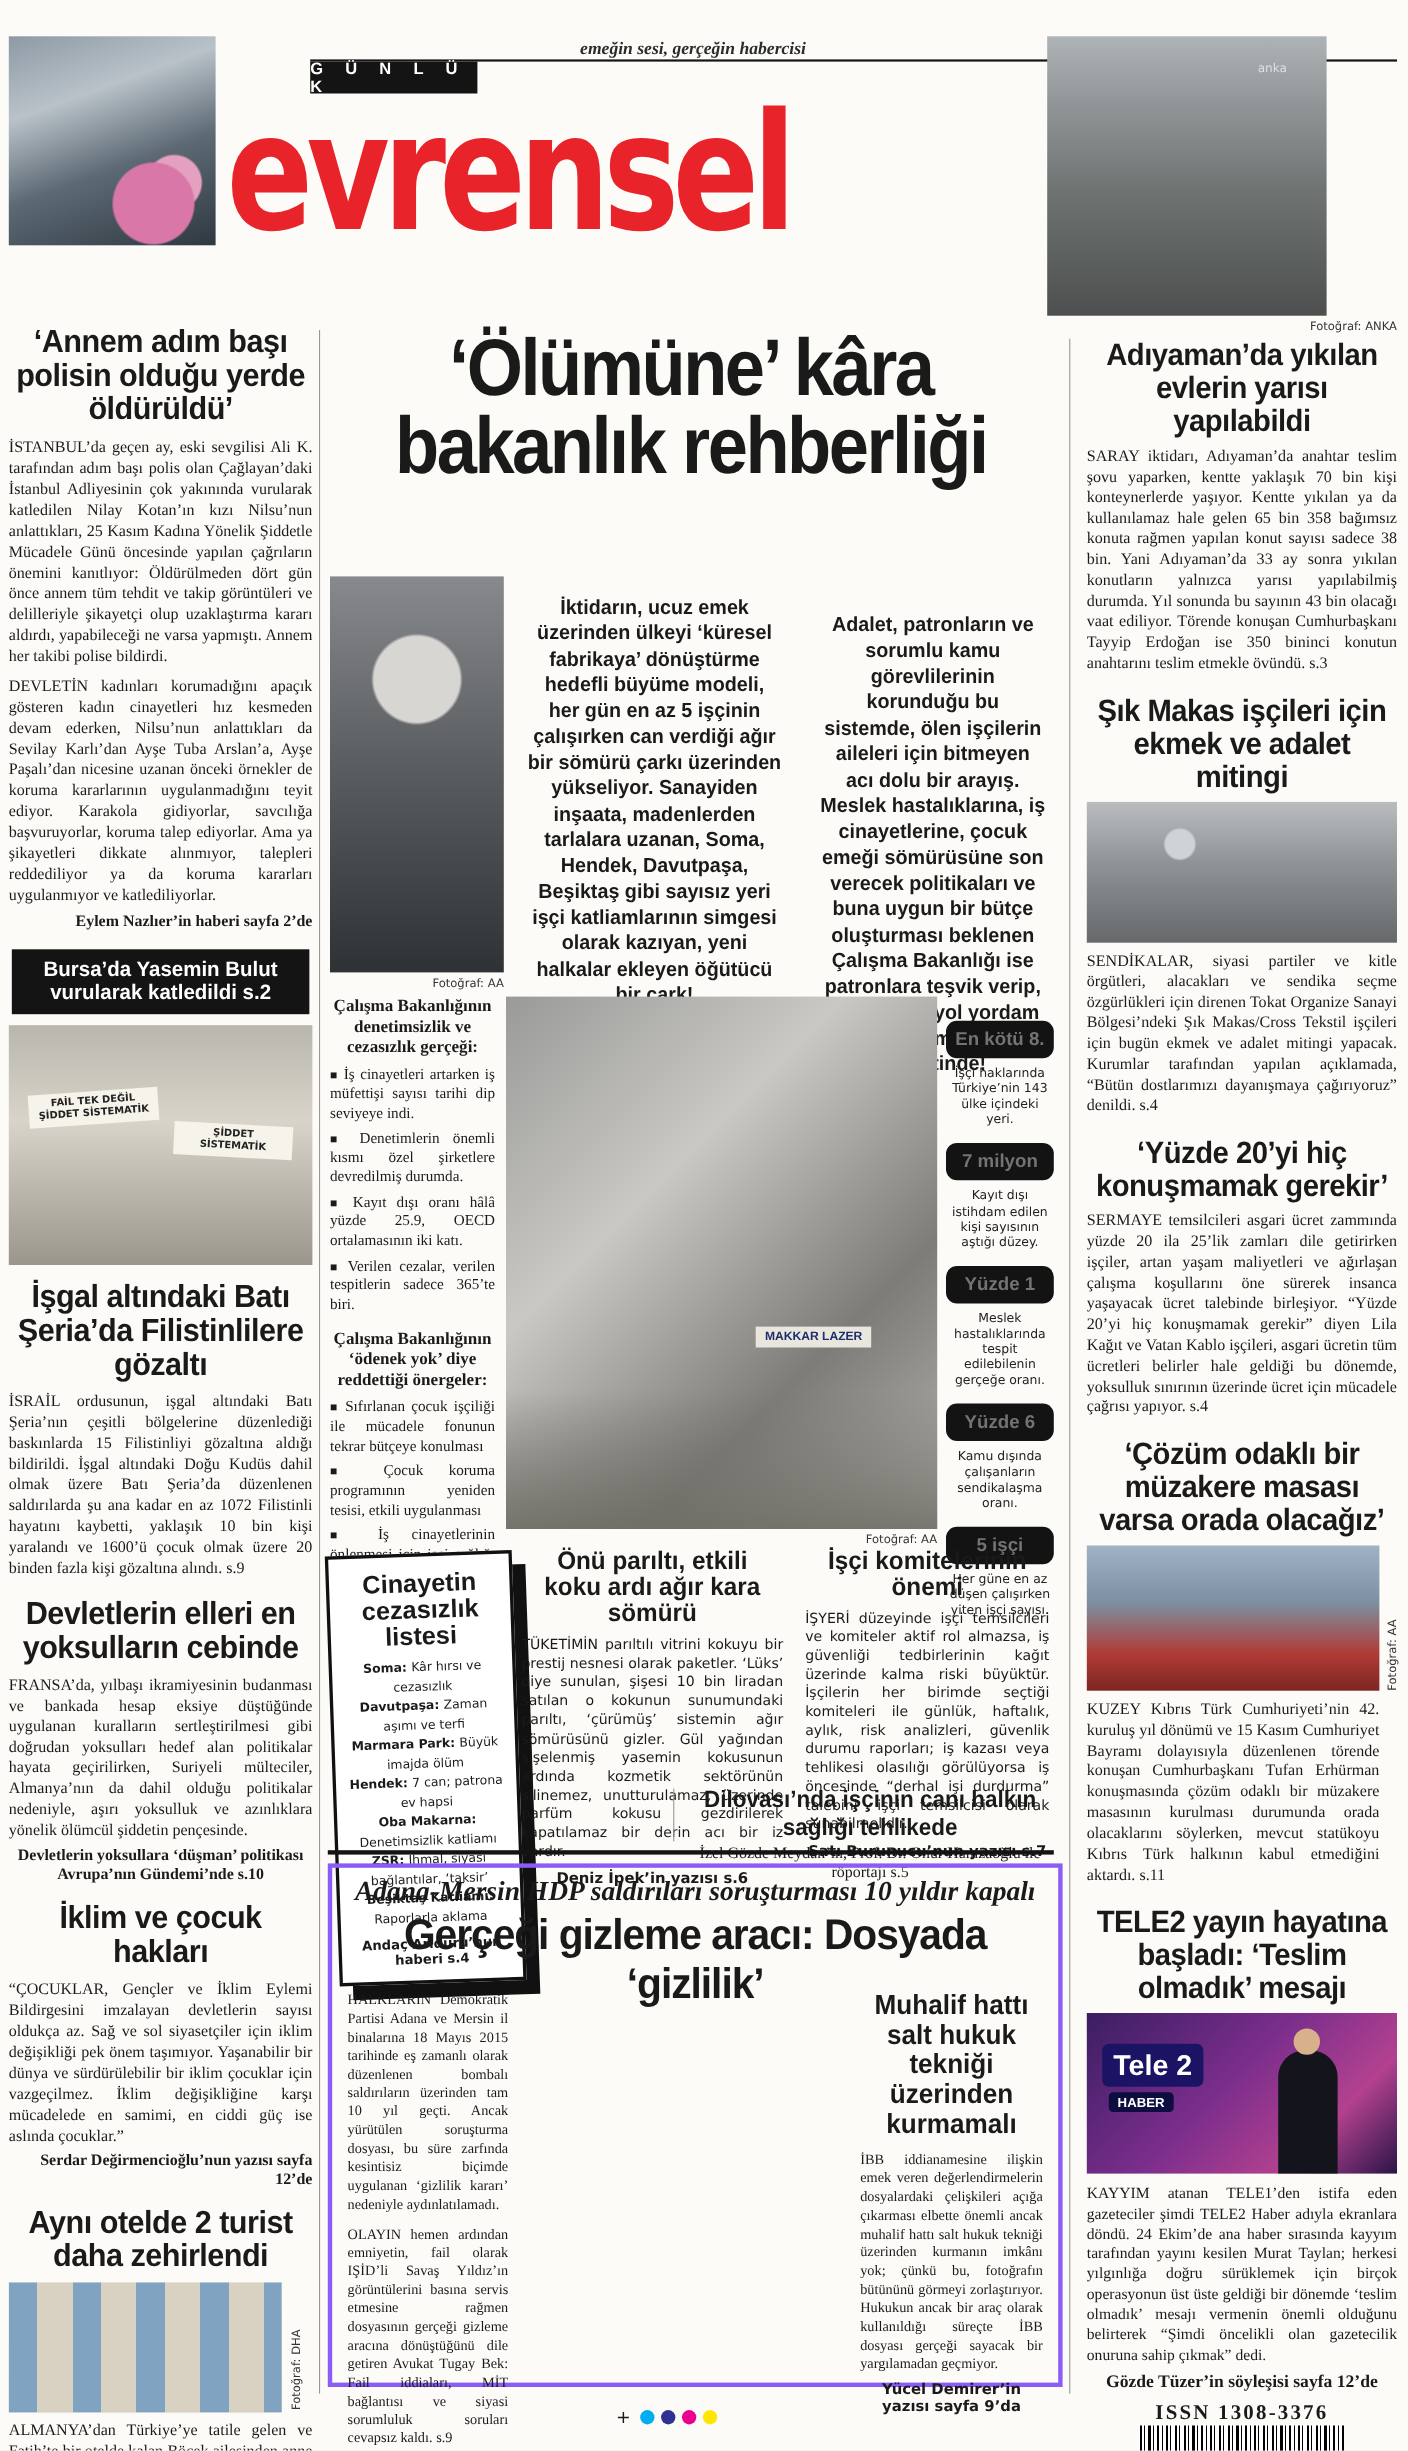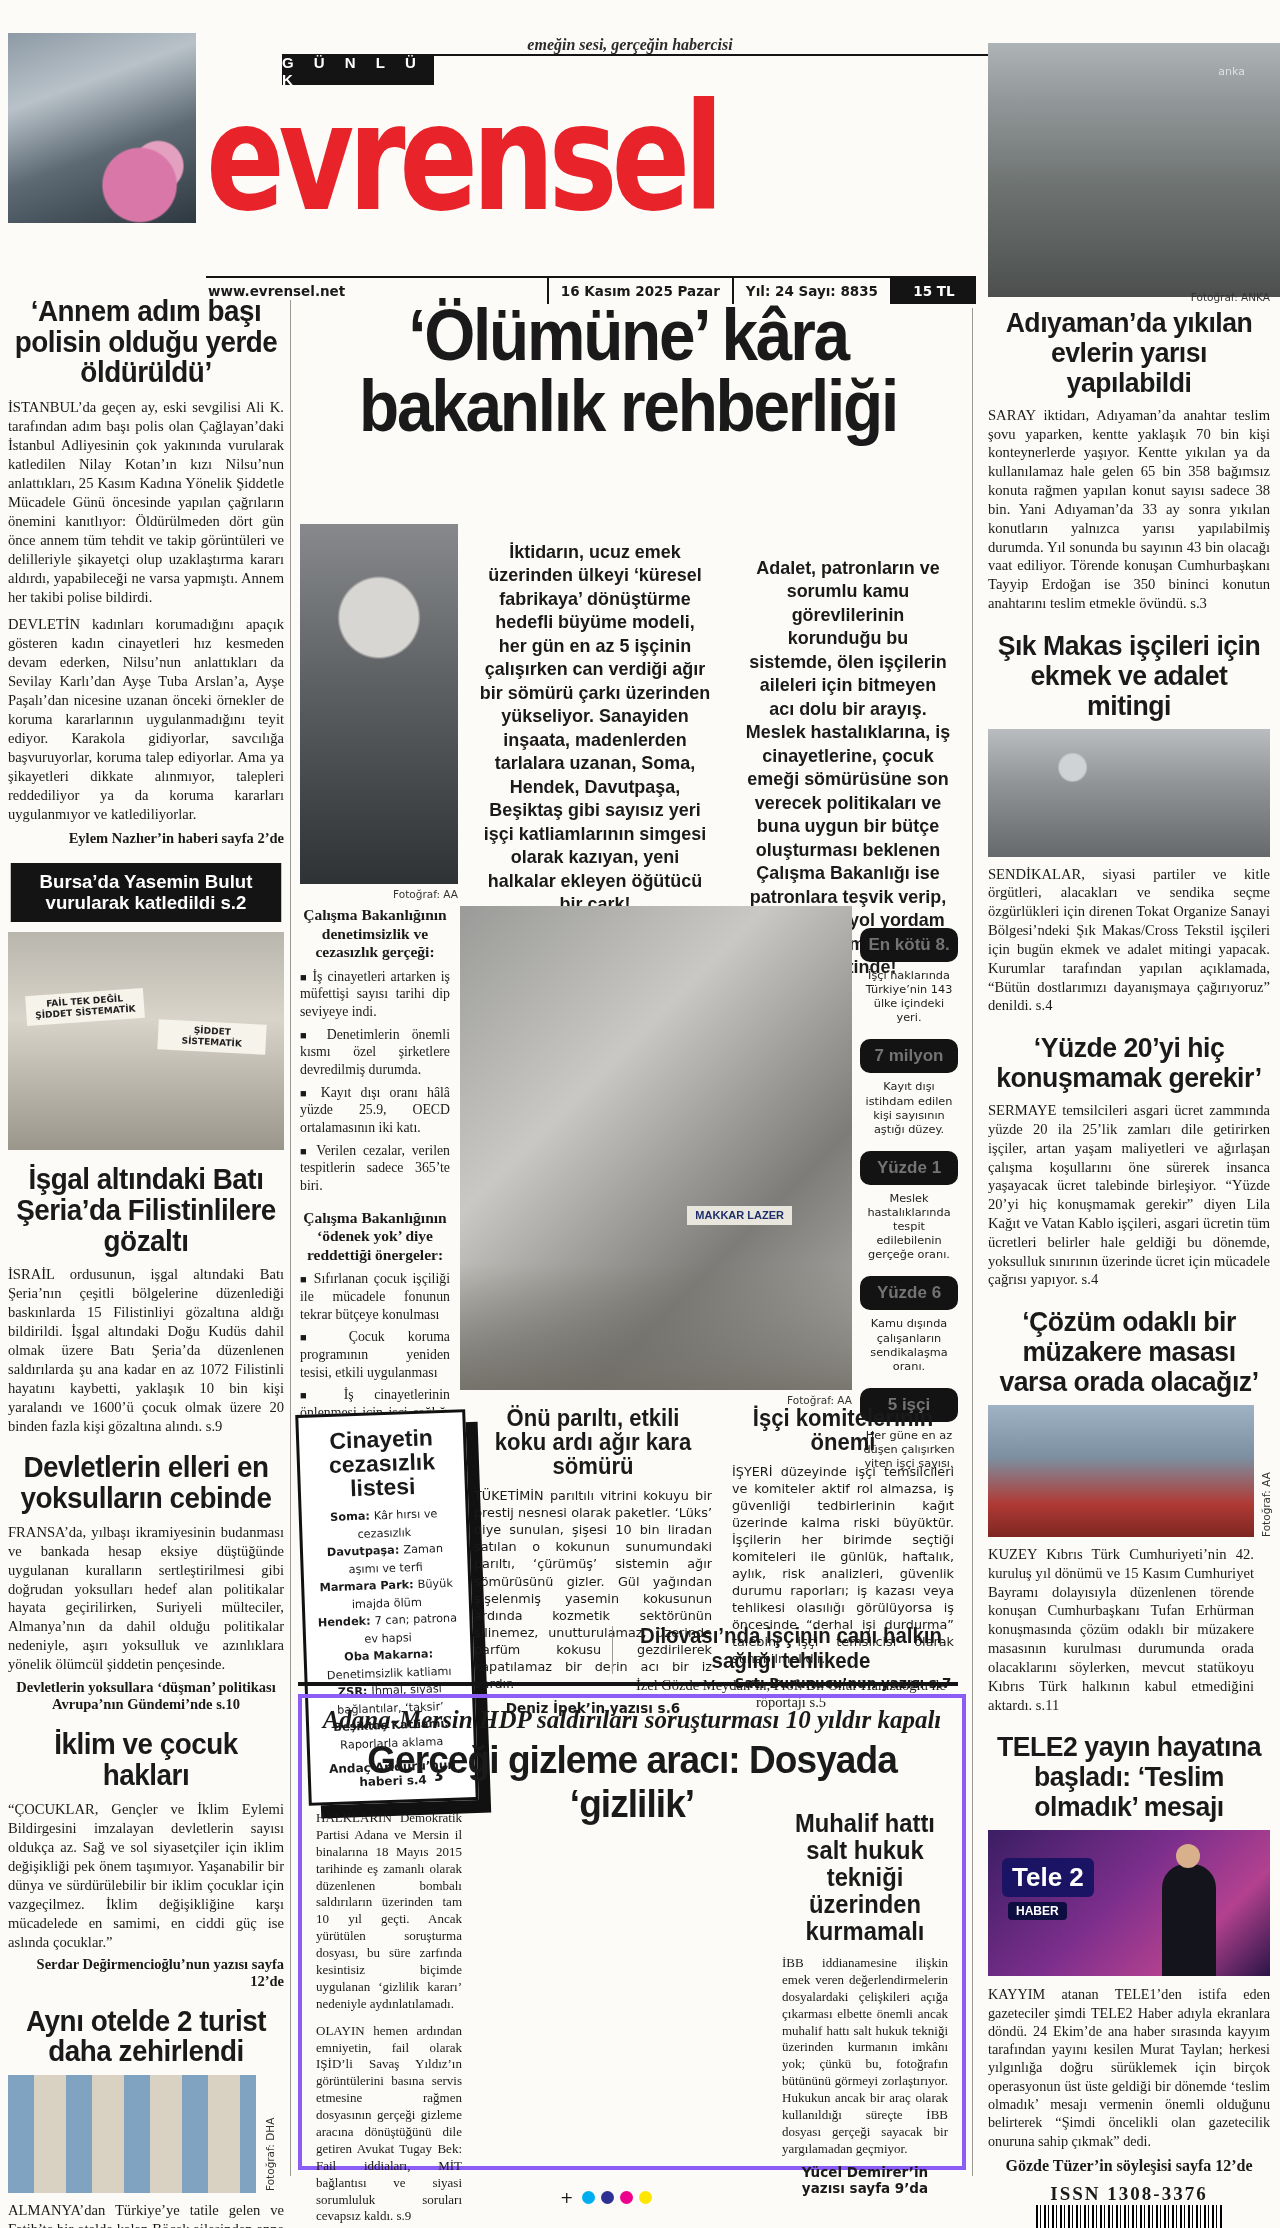--- a/index.html
+++ b/index.html
@@ -102,46 +102,28 @@
   </div>
 
   <div class="abs" id="tagline" style="left:500px;top:36px;width:260px;text-align:center;">
     <span>emeğin sesi, gerçeğin habercisi</span>
   </div>
 
   <div class="abs" style="left:206px;top:84px;">
     <div id="logo">evrensel</div>
   </div>
 
-  <div class="abs photo" style="left:988px;top:33px;width:293px;height:254px;background:
-       linear-gradient(180deg,#aeb3b6 0%,#8f9496 25%,#6f7473 55%,#4c4f4d 100%); margin-top: 10px;">
+  <div class="abs photo" style="left:952px;top:33px;width:254px;height:254px;background:
+       linear-gradient(180deg,#aeb3b6 0%,#8f9496 25%,#6f7473 55%,#4c4f4d 100%);">
     <span style="position:absolute;right:36px;top:22px;color:#eee;font-family:'DejaVu Sans',sans-serif;font-size:11px;opacity:.8;">anka</span>
   </div>
   <div class="abs credit" style="left:988px;top:291px;width:282px;text-align:right;">
     <span>Fotoğraf: ANKA</span>
   </div>
 
-  <div id="dateline" class="abs" style="left:206px;top:276px;width:770px;height:26px;">
-    <div class="seg" style="padding-left:2px;">
-      <span>www.evrensel.net</span>
-    </div>
-    <div style="flex:1;"></div>
-    <div class="sep"></div>
-    <div class="seg">
-      <span>16 Kasım 2025 Pazar</span>
-    </div>
-    <div class="sep"></div>
-    <div class="seg">
-      <span>Yıl: 24  Sayı: 8835</span>
-    </div>
-    <div class="sep"></div>
-    <div class="seg" id="price" style="min-width:60px;justify-content:center;">
-      <span>15 TL</span>
-    </div>
-  </div>
 
   <div class="rule-v" style="left:290px;top:300px;height:1876px;"></div>
   <div class="rule-v" style="left:972px;top:308px;height:1868px;"></div>
 
   <div id="leftcol" class="abs">
 
     <div>
       <div class="lhead">‘Annem adım başı polisin olduğu yerde öldürüldü’</div>
       <p class="lbody just" style="margin:10px 0 0;">İSTANBUL’da geçen ay, eski sevgilisi Ali K. tarafından adım başı polis olan Çağlayan’daki İstanbul Adliyesinin çok yakınında vurularak katledilen Nilay Kotan’ın kızı Nilsu’nun anlattıkları, 25 Kasım Kadına Yönelik Şiddetle Mücadele Günü öncesinde yapılan çağrıların önemini kanıtlıyor: Öldürülmeden dört gün önce annem tüm tehdit ve takip görüntüleri ve delilleriyle şikayetçi olup uzaklaştırma kararı aldırdı, yapabileceği ne varsa yapmıştı. Annem her takibi polise bildirdi.</p>
       <p class="lbody just" style="margin:8px 0 0;">DEVLETİN kadınları korumadığını apaçık gösteren kadın cinayetleri hız kesmeden devam ederken, Nilsu’nun anlattıkları da Sevilay Karlı’dan Ayşe Tuba Arslan’a, Ayşe Paşalı’dan nicesine uzanan önceki örnekler de koruma kararlarının uygulanmadığını teyit ediyor. Karakola gidiyorlar, savcılığa başvuruyorlar, koruma talep ediyorlar. Ama ya şikayetleri dikkate alınmıyor, talepleri reddediliyor ya da koruma kararları uygulanmıyor ve katlediliyorlar.</p>

